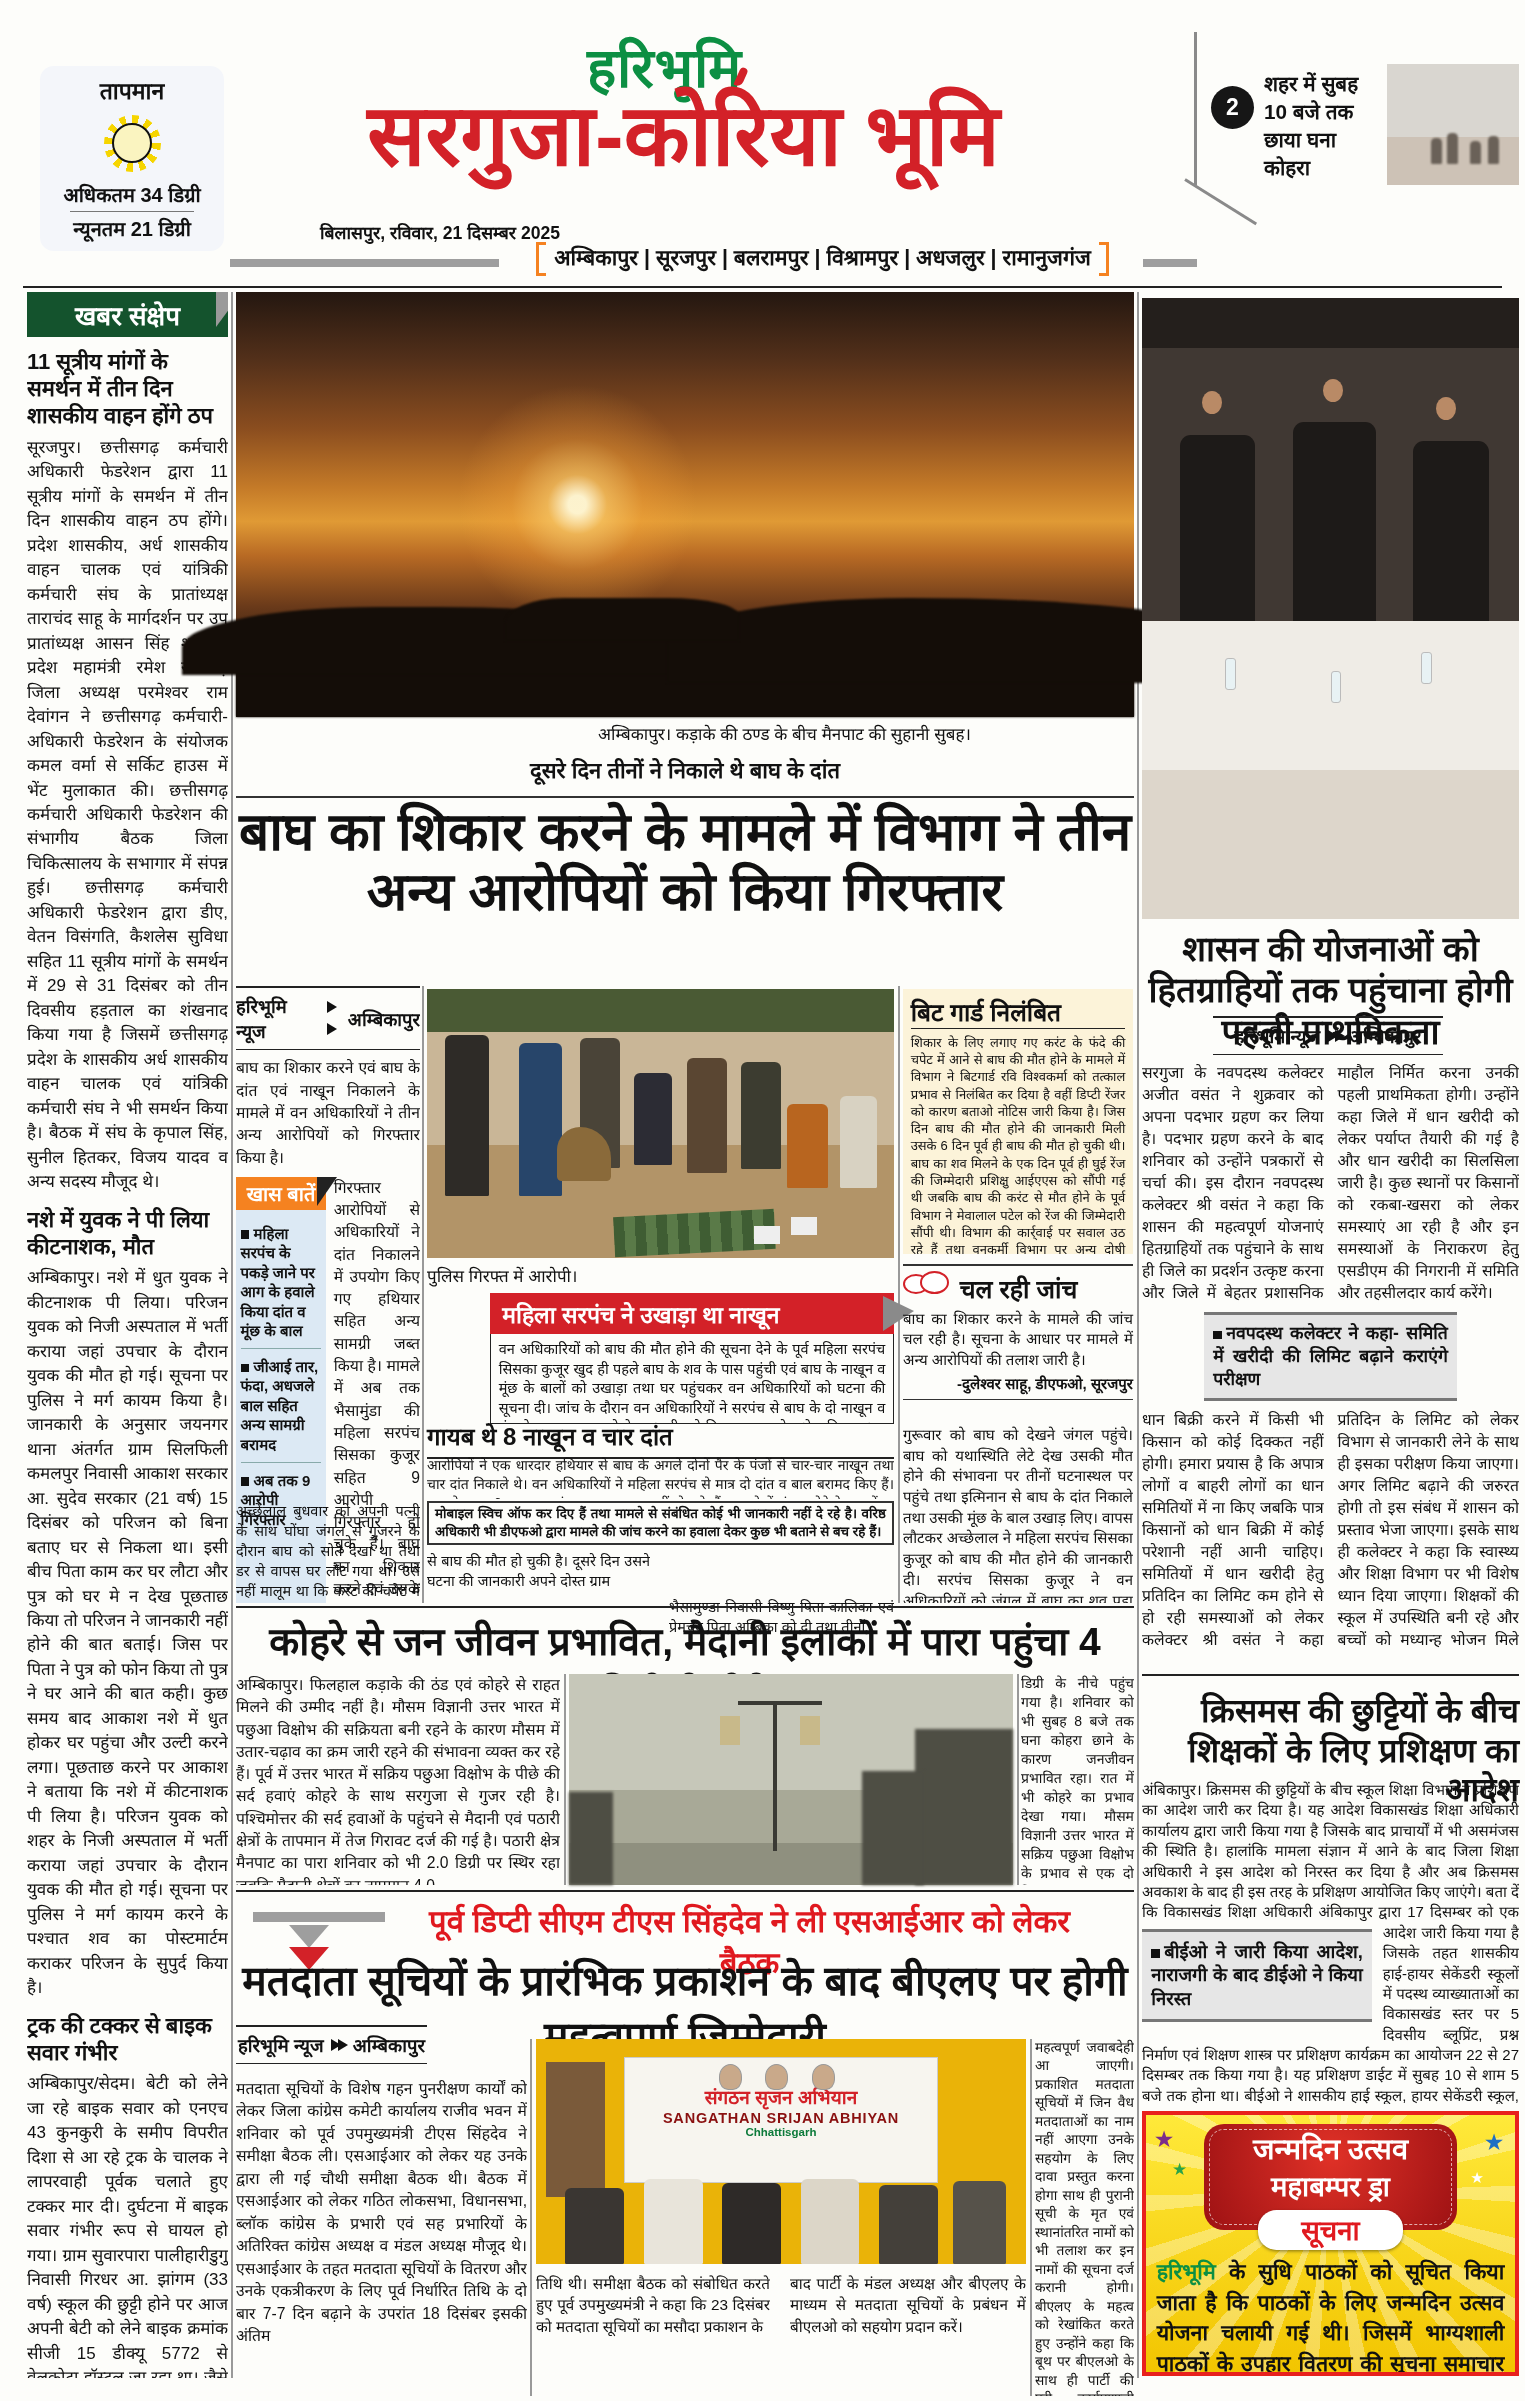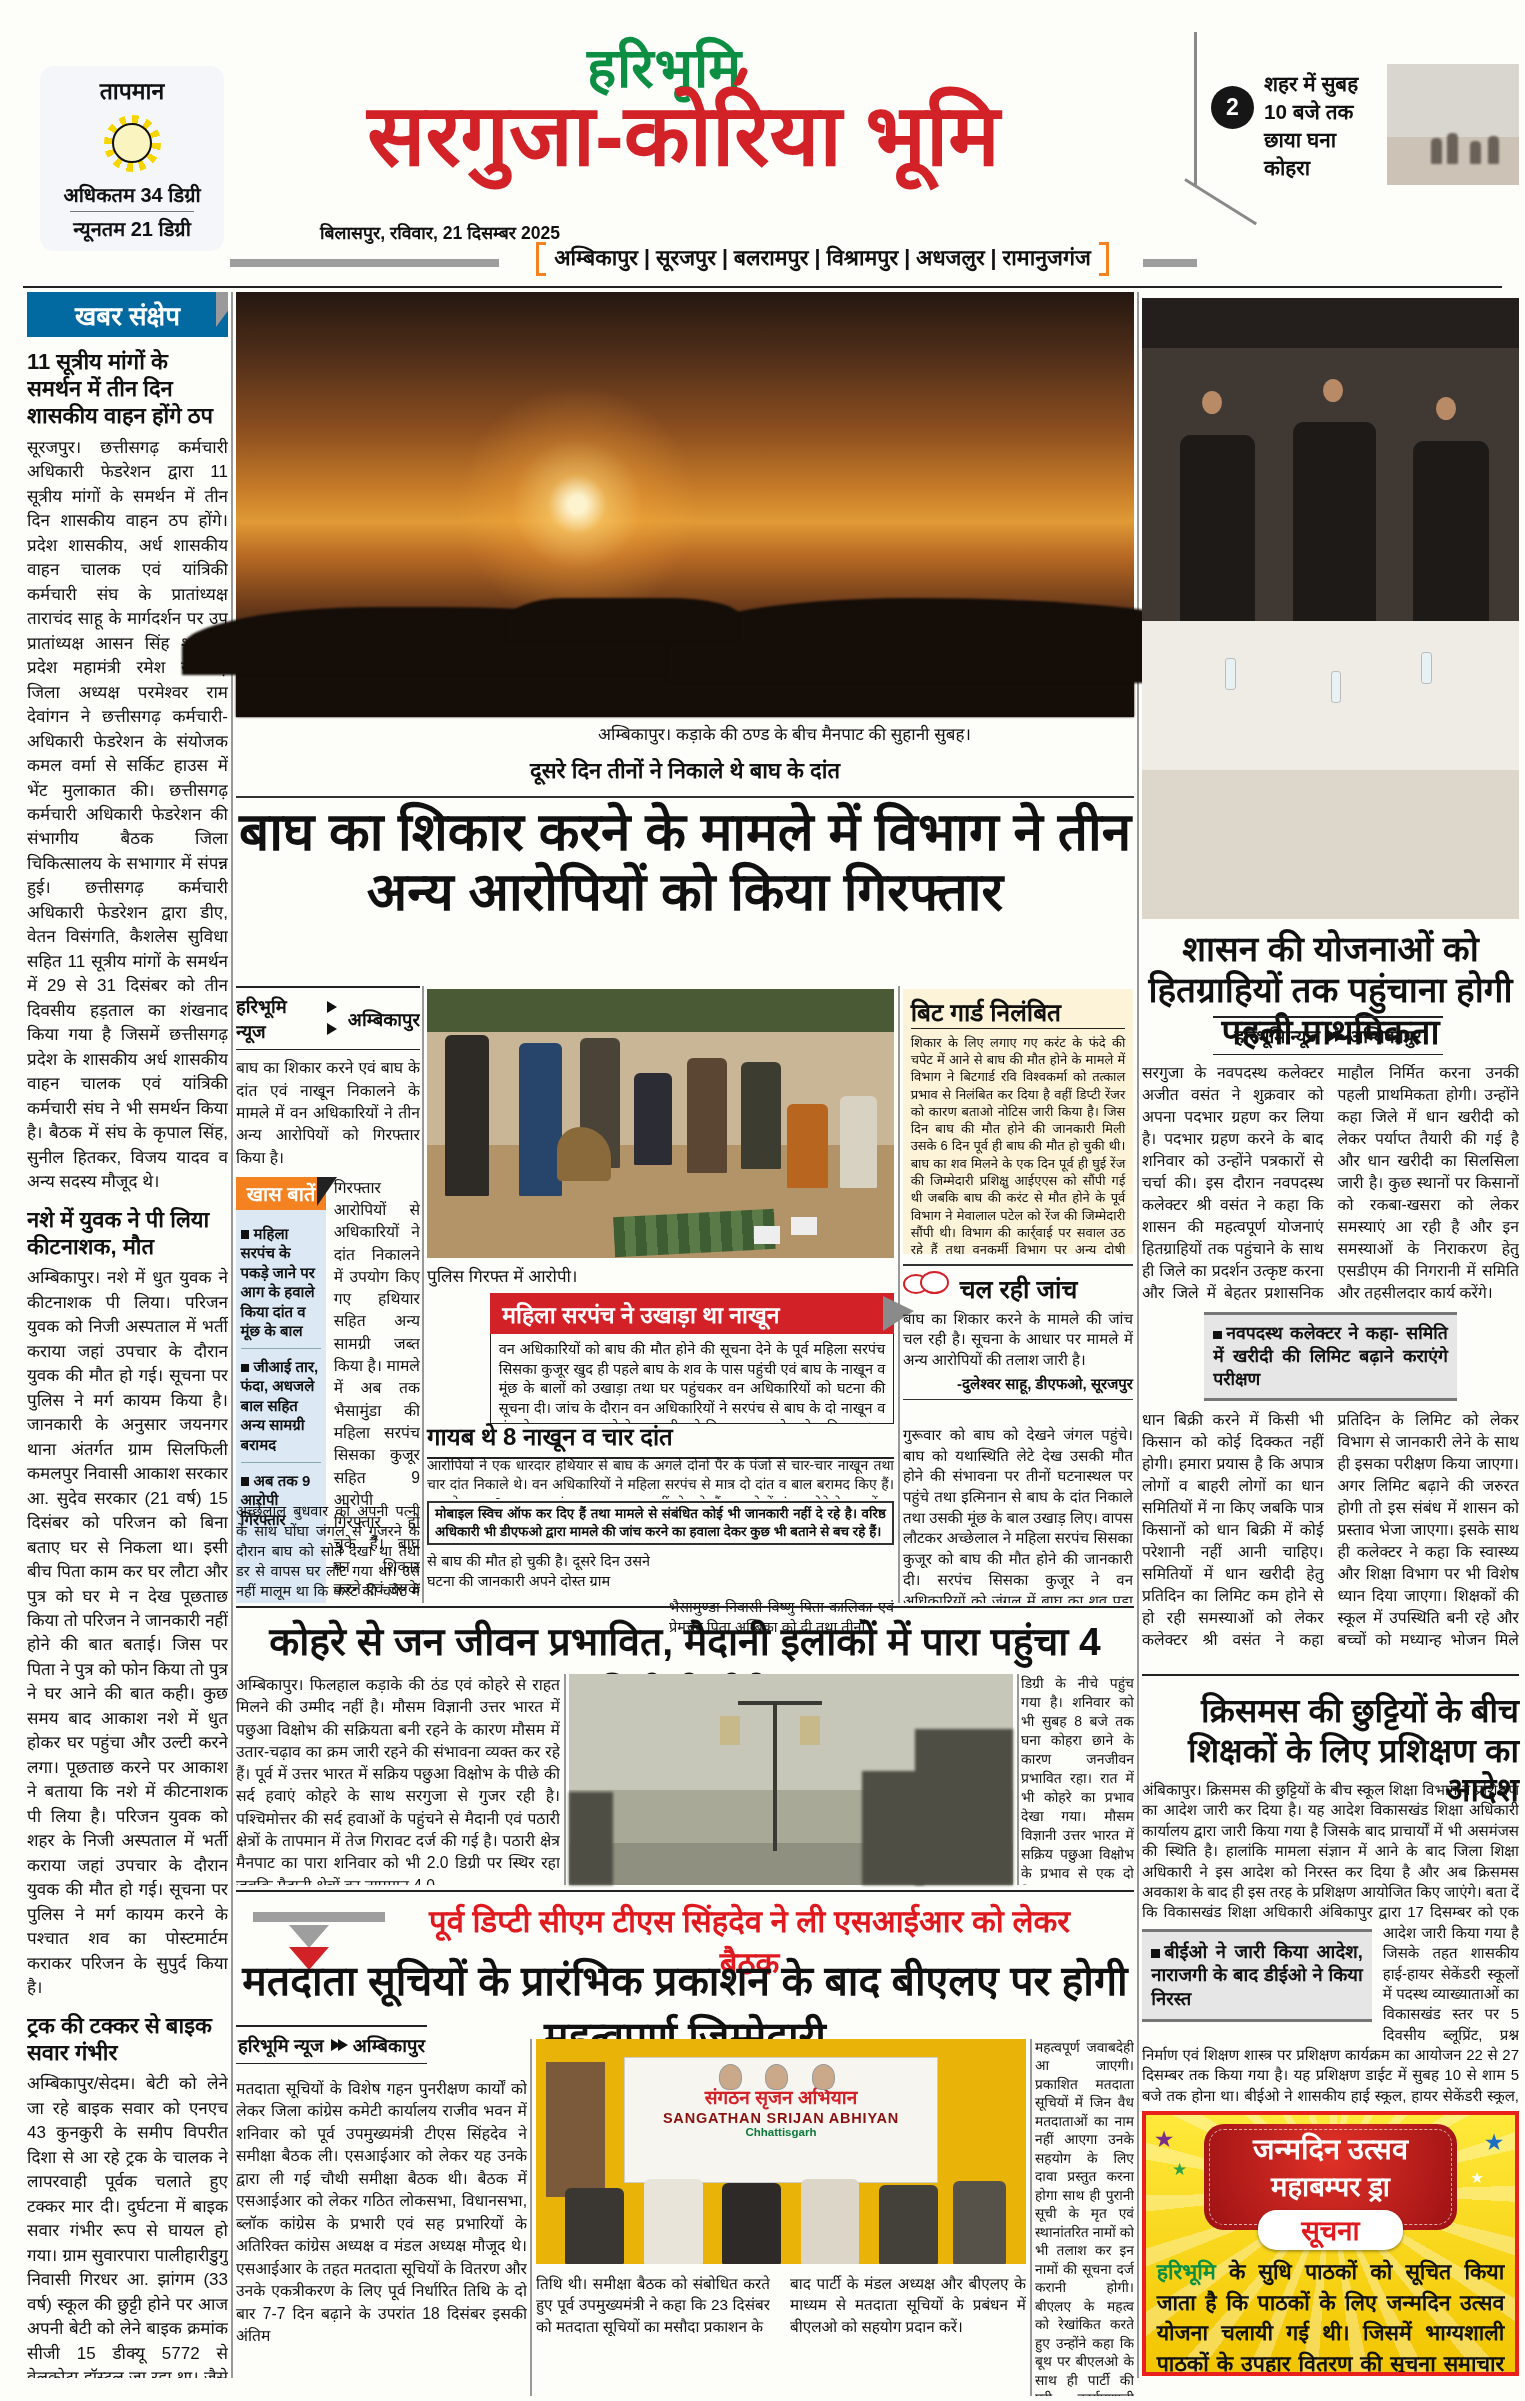--- a/index.html
+++ b/index.html
@@ -27,21 +27,21 @@
   .bracket.r{border-right:3.8px solid #f58220;border-top:3.8px solid #f58220;border-bottom:3.8px solid #f58220}
   .graybar{position:absolute;height:7.7px;background:#9e9e9e;top:259px}
   .wn-line{left:1194px;top:32px;width:3.1px;height:153px;background:#8a8a8a}
   .wn-diag{left:1185px;top:178px;width:84px;height:3.1px;background:#8a8a8a;transform:rotate(32deg);transform-origin:left center}
   .wn-circle{left:1211px;top:86px;width:43px;height:43px;border-radius:50%;background:#161616;color:#fff;font-size:23px;display:flex;align-items:center;justify-content:center;font-weight:bold}
   .wn-text{left:1264px;top:70px;width:116px;font-size:20.7px;font-weight:bold;line-height:1.35}
   .wn-photo{left:1387px;top:64px;width:132px;height:121px;background:linear-gradient(180deg,#d9d6d0 0 60%,#cdc2b6 60% 100%)}
   .wn-fig{position:absolute;bottom:21.4px;width:10.7px;height:26px;background:#6a6158;border-radius:4.6px 4.6px 1.5px 1.5px;filter:blur(0.8px)}
   
   .leftcol{left:27px;top:292px;width:201px;height:2086px;overflow:hidden}
-  .briefs-banner{position:relative;background:#0369a1;color:#fff;font-size:26px;font-weight:bold;text-align:center;padding:4.6px 0;margin-bottom:9.2px}
+  .briefs-banner{position:relative;background:#14532d;color:#fff;font-size:26px;font-weight:bold;text-align:center;padding:4.6px 0;margin-bottom:9.2px}
   .briefs-fold{position:absolute;right:-13.8px;top:0;width:0;height:0;border-left:26px solid #9a9a9a;border-bottom:35px solid transparent}
   .brief h3{font-size:22px;line-height:1.22;margin:12.2px 0 6.1px;font-weight:800}
   .brief p{font-size:17px;line-height:1.44}
   
   .main-photo{left:236px;top:292px;width:898px;height:425px;background:
     radial-gradient(circle at 38% 50%,rgba(255,248,214,.95) 0 1.5%,rgba(255,208,110,.6) 5%,rgba(255,170,60,.28) 11%,transparent 20%),
     linear-gradient(180deg,#241710 0%,#53301a 16%,#8a4d1f 32%,#c47a28 46%,#e09a35 54%,#b86a24 62%,#6a3a1a 74%,#2c1b10 86%,#120b07 100%)}
   .ridge{position:absolute;background:#140d08;border-radius:45% 55% 0 0/46px 31px;filter:blur(0.8px)}
   .main-caption{left:236px;top:722px;width:898px;text-align:center;font-size:17px;padding-left:199px}
   

